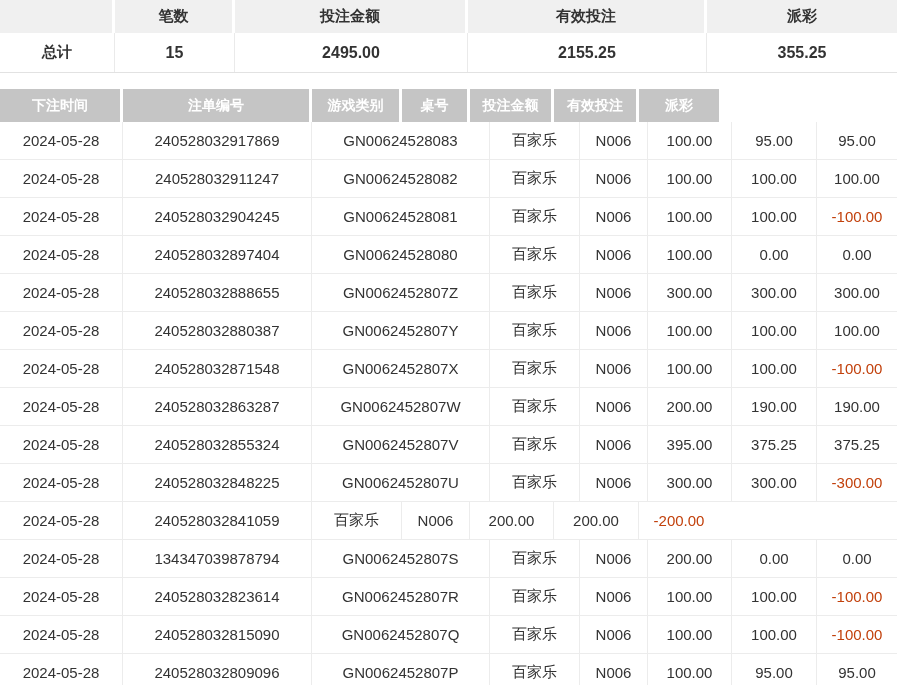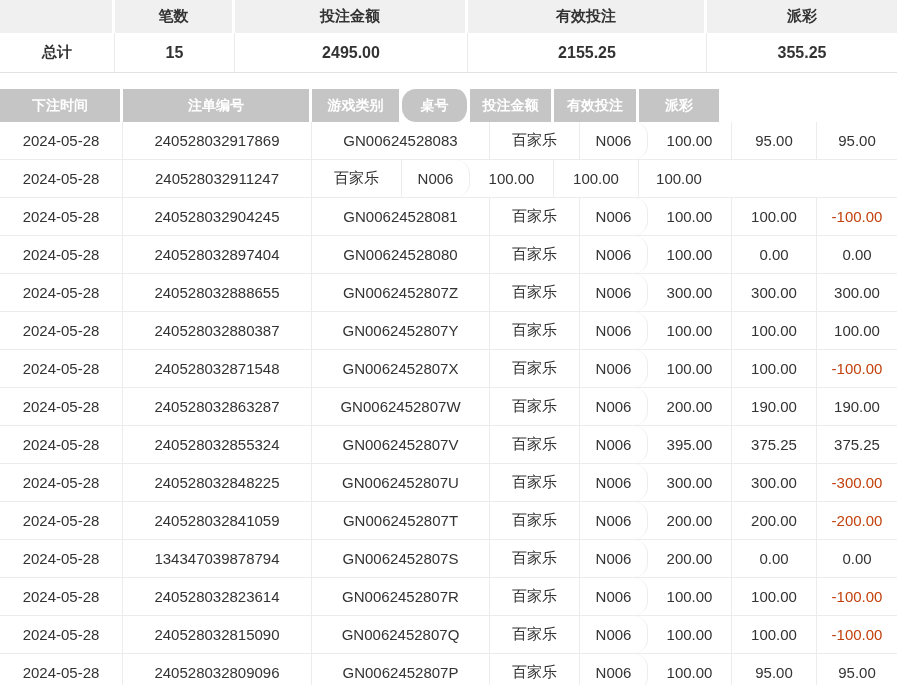--- a/index.html
+++ b/index.html
@@ -38,21 +38,21 @@
   .d-head .cell:last-child { border-right:none; }
   .d-row { display:flex; border-bottom:1px solid #ececec; }
   .d-row .cell {
     height:37px; display:flex; align-items:center; justify-content:center;
     font-size:15px; color:#333; border-right:1px solid #ececec; background:#fff;
   }
   .d-row .cell:last-child { border-right:none; }
   .d-row .cell.neg { color:#c2410c; }
 
   .c0{flex:0 0 123px;} .c1{flex:0 0 189px;} .c2{flex:0 0 178px;} .c3{flex:0 0 90px;}
-  .c4{flex:0 0 68px;border-radius:14px;}  .c5{flex:0 0 84px;}  .c6{flex:0 0 85px;}  .c7{flex:0 0 80px;}
+  .c4{flex:0 0 68px;}  .c5{flex:0 0 84px;}  .c6{flex:0 0 85px;}  .c7{flex:0 0 80px;}
 </style>
 </head>
 <body>
 
 <div class="page">
 
   <div class="summary">
     <div class="s-head">
       <div class="cell w0"></div>
       <div class="cell w1">笔数</div>
@@ -87,20 +87,21 @@
     <div class="cell c3">百家乐</div>
     <div class="cell c4">N006</div>
     <div class="cell c5">100.00</div>
     <div class="cell c6">95.00</div>
     <div class="cell c7">95.00</div>
   </div>
 
   <div class="d-row">
     <div class="cell c0">2024-05-28</div>
     <div class="cell c1">240528032911247</div>
+    <div class="cell c2">GN00624528082</div>
     <div class="cell c3">百家乐</div>
     <div class="cell c4">N006</div>
     <div class="cell c5">100.00</div>
     <div class="cell c6">100.00</div>
     <div class="cell c7">100.00</div>
   </div>
 
   <div class="d-row">
     <div class="cell c0">2024-05-28</div>
     <div class="cell c1">240528032904245</div>
@@ -185,21 +186,20 @@
     <div class="cell c3">百家乐</div>
     <div class="cell c4">N006</div>
     <div class="cell c5">300.00</div>
     <div class="cell c6">300.00</div>
     <div class="cell c7 neg">-300.00</div>
   </div>
 
   <div class="d-row">
     <div class="cell c0">2024-05-28</div>
     <div class="cell c1">240528032841059</div>
-    <div class="cell c2">GN0062452807T</div>
     <div class="cell c3">百家乐</div>
     <div class="cell c4">N006</div>
     <div class="cell c5">200.00</div>
     <div class="cell c6">200.00</div>
     <div class="cell c7 neg">-200.00</div>
   </div>
 
   <div class="d-row">
     <div class="cell c0">2024-05-28</div>
     <div class="cell c1">134347039878794</div>

